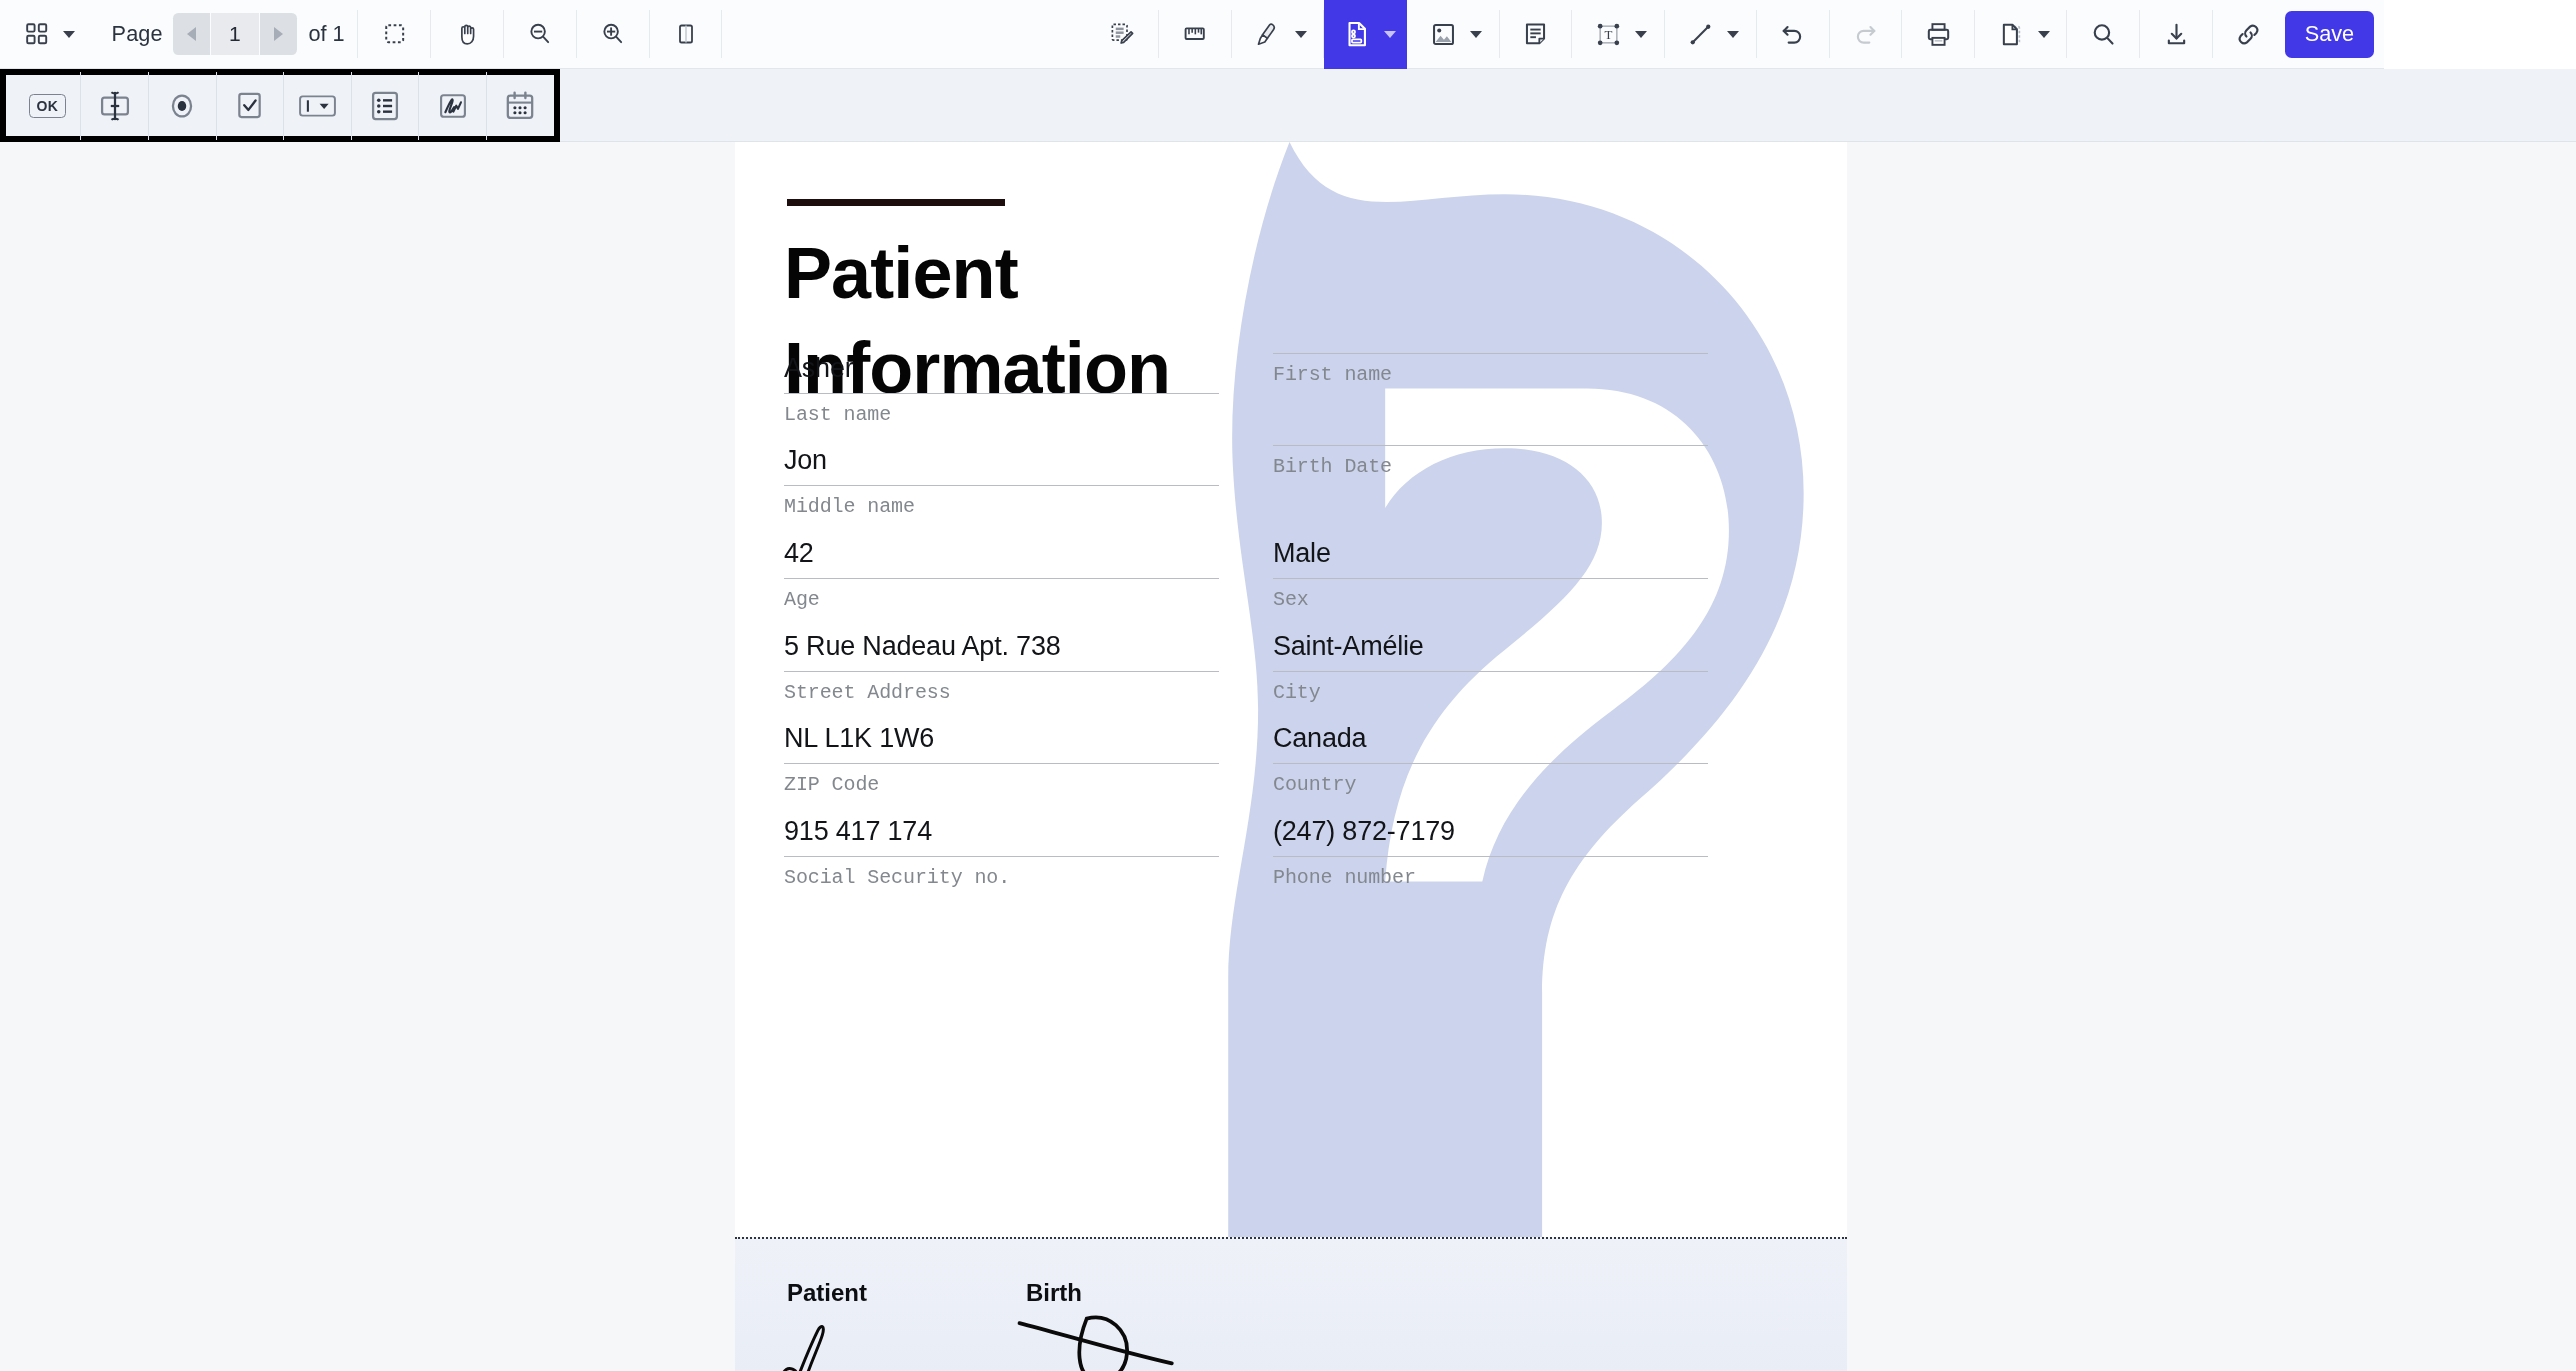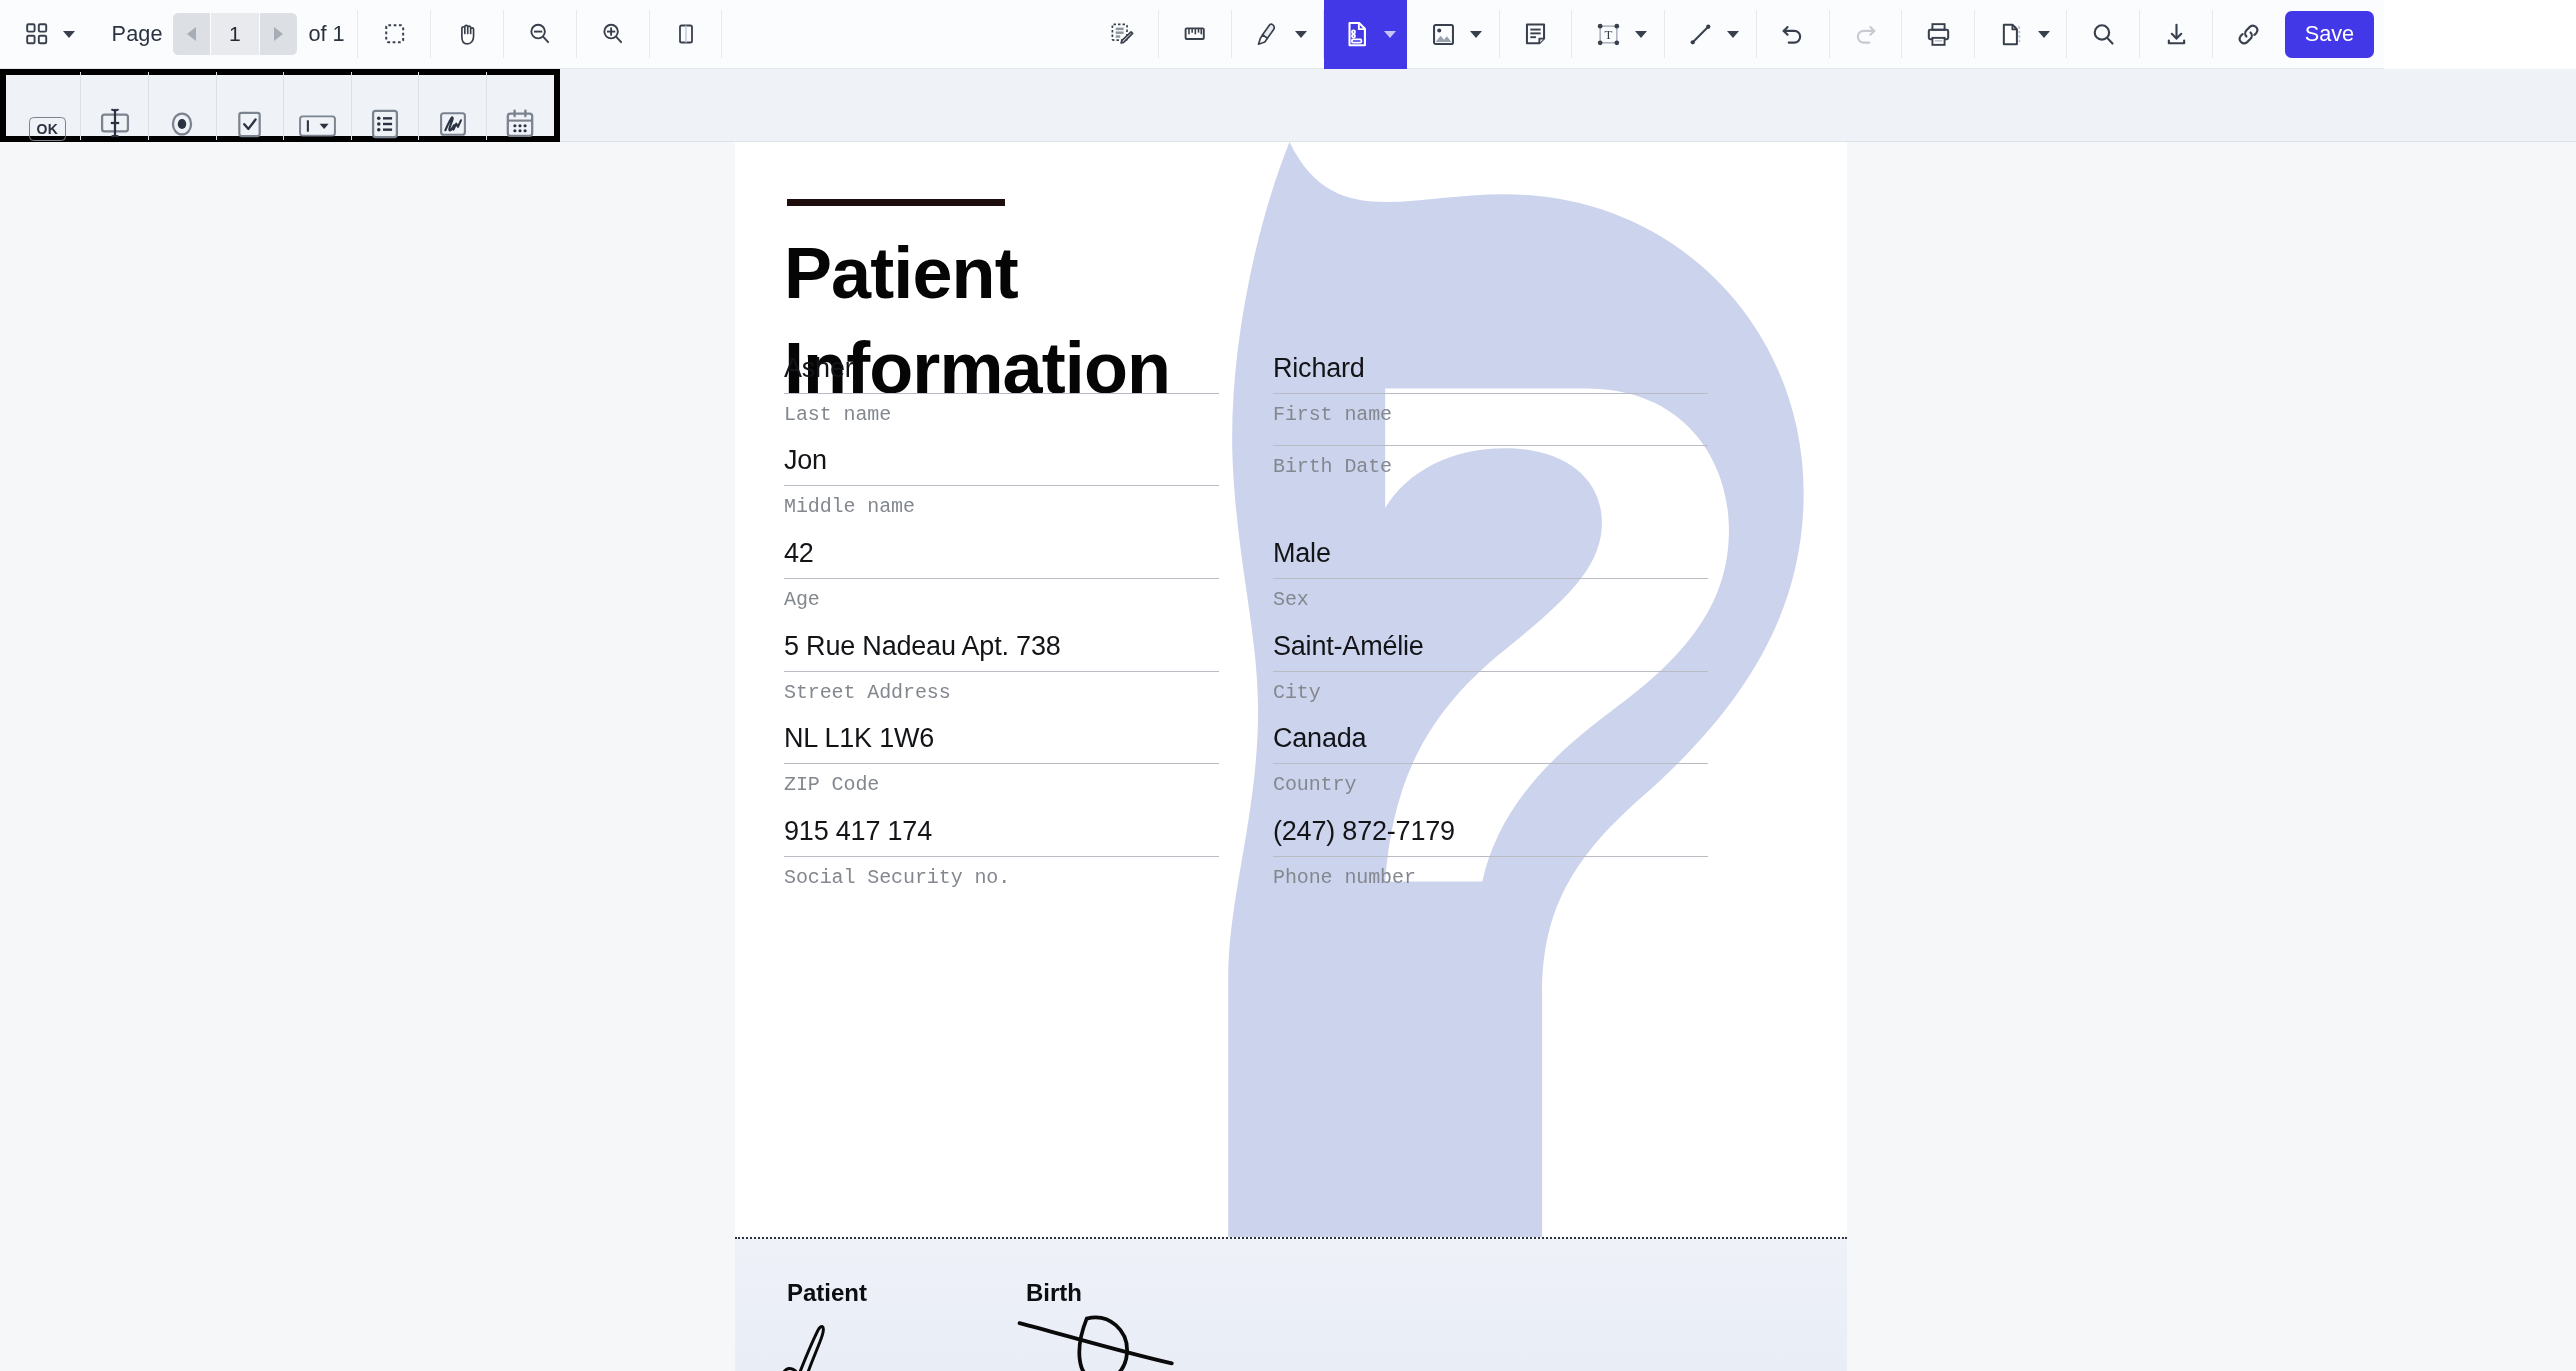--- a/index.html
+++ b/index.html
@@ -74,21 +74,21 @@
     border-bottom: 0.7px solid #dfe4ea;
   }
   .sub-highlight {
     position: absolute; top: 0; left: 0;
     width: 560px; height: 73px;
     border: 6px solid #000000;
     background: #eff2f7;
   }
   .sub-tools { display: flex; align-items: center; height: 100%; padding-left: 7.5px; }
   .sub-cell {
-    height: 71px; width: 69px; display: flex; align-items: flex-end; justify-content: center;
+    height: 71px; width: 69px; display: flex; align-items: center; justify-content: center;
     position: relative; cursor: pointer;
   }
   .sub-cell::after {
     content: ""; position: absolute; right: 0; top: 1.5px; bottom: 1.5px; width: 0.7px; background: #dbe1e8;
   }
   .sub-cell:last-child::after { display: none; }
   .okbox {
     border: 1.5px solid #7b838f; border-radius: 4.5px; padding: 3px 6.7px;
     font-size: 14px; font-weight: bold; color: #2b3340; letter-spacing: 0.4px;
   }
@@ -526,21 +526,20 @@
         <div>Information</div>
       </div>
 
       <div class="fields" id="fields-container">
           <div class="field" style="left: 49px; top: 211px;">
             <div class="val">Asher</div>
             <div class="rule"></div>
             <div class="lbl">Last name</div>
           </div>
           <div class="field" style="left: 538px; top: 211px;">
-            <div class="val">Richard</div>
             <div class="rule"></div>
             <div class="lbl">First name</div>
           </div>
           <div class="field" style="left: 49px; top: 303px;">
             <div class="val">Jon</div>
             <div class="rule"></div>
             <div class="lbl">Middle name</div>
           </div>
           <div class="field" style="left: 538px; top: 303px;">
             <div class="rule"></div>

